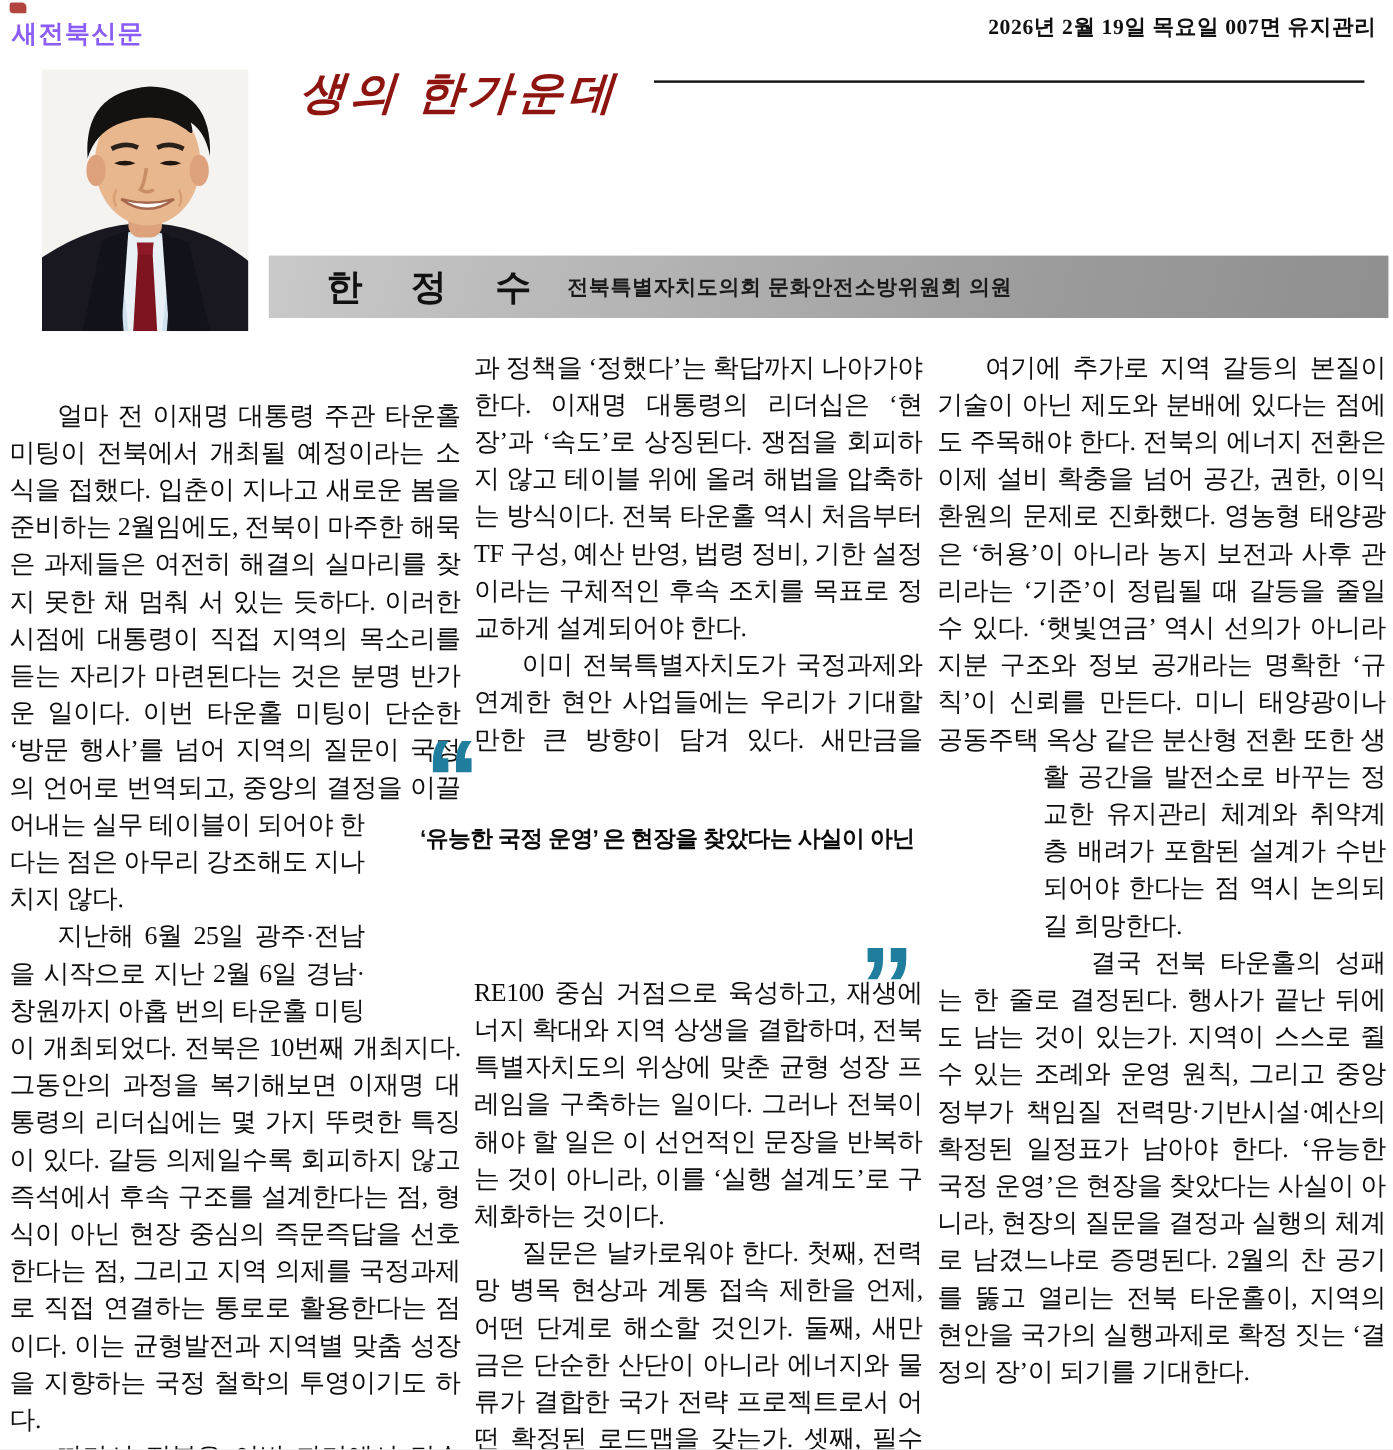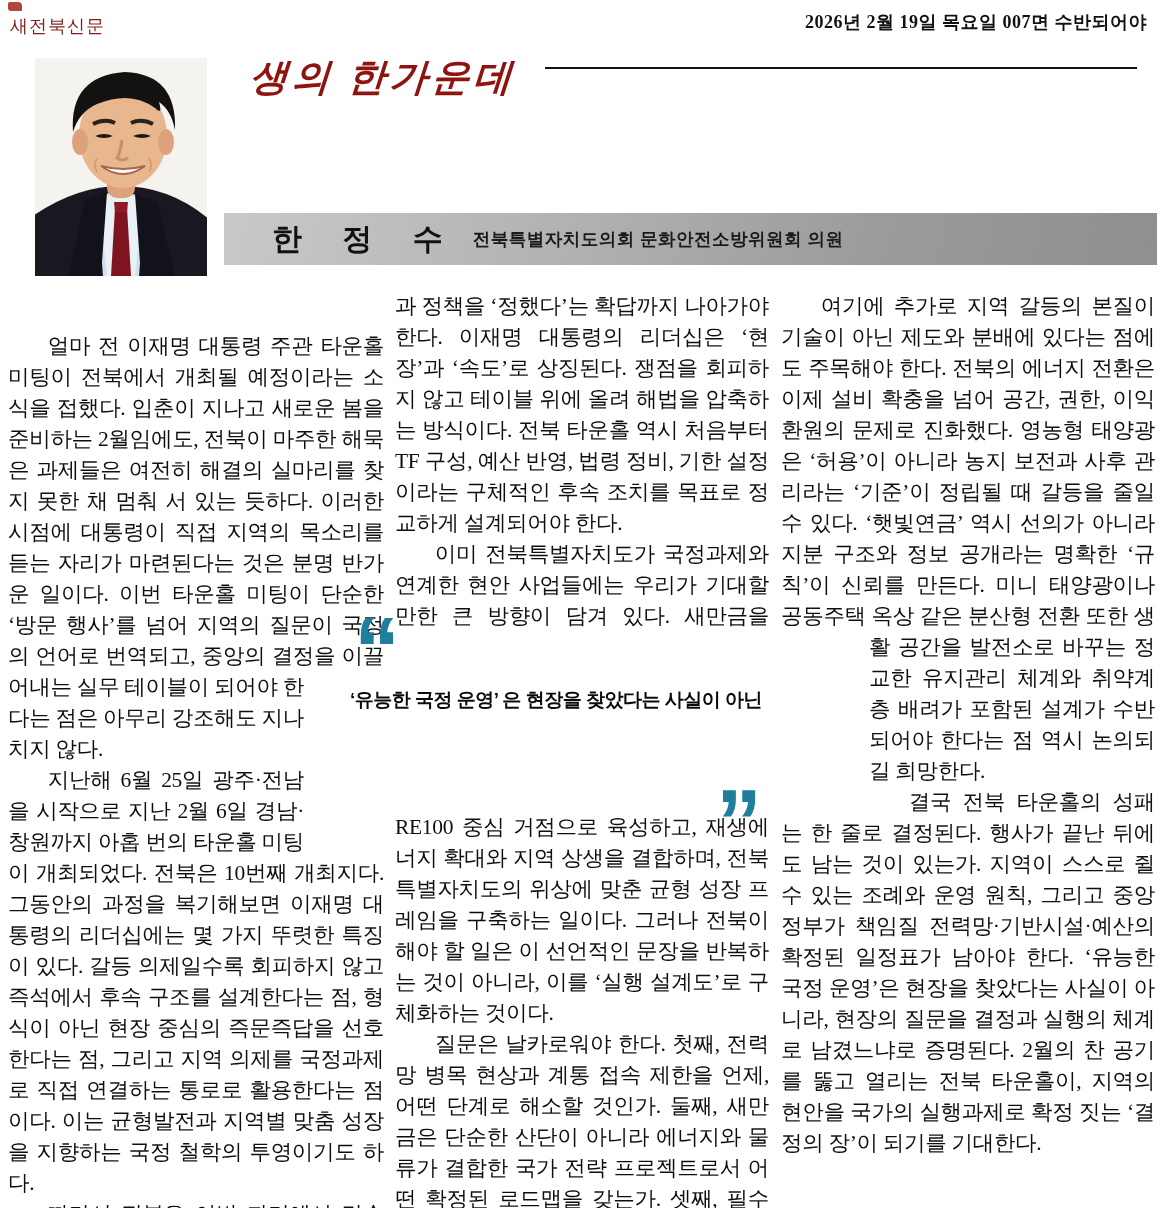--- a/index.html
+++ b/index.html
@@ -7,21 +7,21 @@
   .page {
     position:relative; width:1161px; height:1208px;
     margin:0 auto; background:#ffffff; overflow:hidden;
     font-family:"Liberation Serif", serif; color:#111;
   }
 
   
   .masthead {
     position:absolute; left:10px; top:14px;
     font-family:"Liberation Sans", sans-serif;
-    font-weight:normal; font-size:18px; letter-spacing:1px; color:#7f1d1d;
+    font-weight:bold; font-size:21px; letter-spacing:1px; color:#8b5cf6;
   }
   .masthead-mark {
     position:absolute; left:8px; top:2px; width:14px; height:9px;
     background:#a5241b; border-radius:2px 4px 1px 3px; opacity:.85;
   }
   .dateline {
     position:absolute; right:14px; top:10px;
     font-family:"Liberation Serif", serif;
     font-weight:bold; font-size:18px; color:#111; letter-spacing:0.5px;
   }
@@ -109,21 +109,21 @@
     line-height:47px; letter-spacing:-0.5px; white-space:nowrap;
   }
 </style>
 </head>
 <body>
 
 <div class="page">
 
   <div class="masthead-mark"></div>
   <div class="masthead">새전북신문</div>
-  <div class="dateline">2026년 2월 19일 목요일 007면 수반되어야</div>
+  <div class="dateline">2026년 2월 19일 목요일 007면 유지관리</div>
 
   <div class="photo">
     <svg width="172" height="218" viewBox="0 0 172 218">
       <rect x="0" y="0" width="172" height="218" fill="#f4f3f0"></rect>
 
       <path d="M-5 218 L-5 160 Q40 128 86 128 Q135 128 175 162 L175 218 Z" fill="#191820"></path>
 
       <path d="M62 138 L86 132 L110 140 L104 218 L68 218 Z" fill="#cfe0ee"></path>
       <path d="M64 140 L86 134 L108 142 L100 218 L72 218 Z" fill="#e9f1f7"></path>
 

